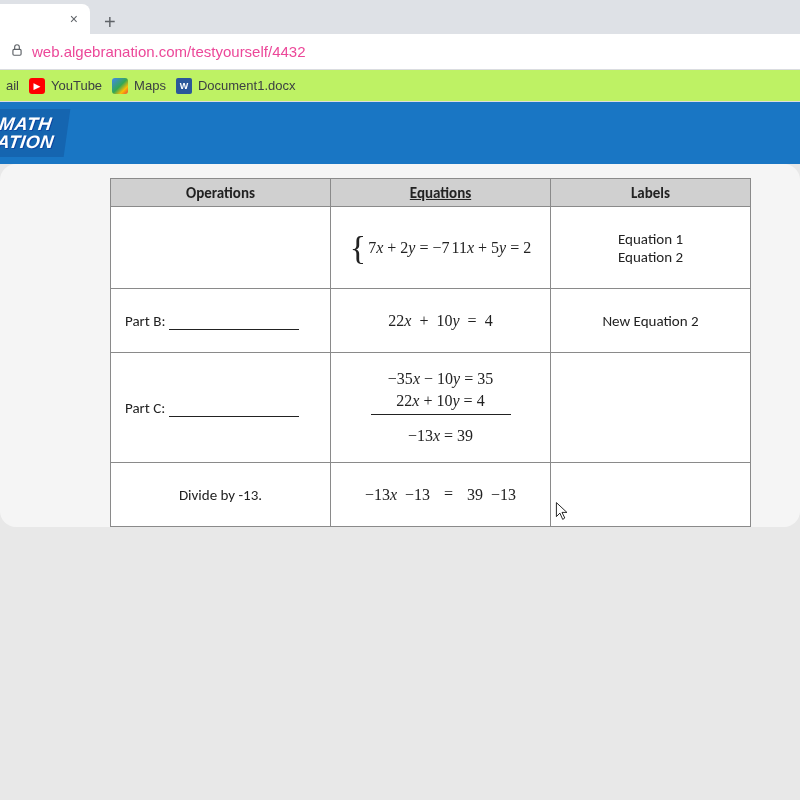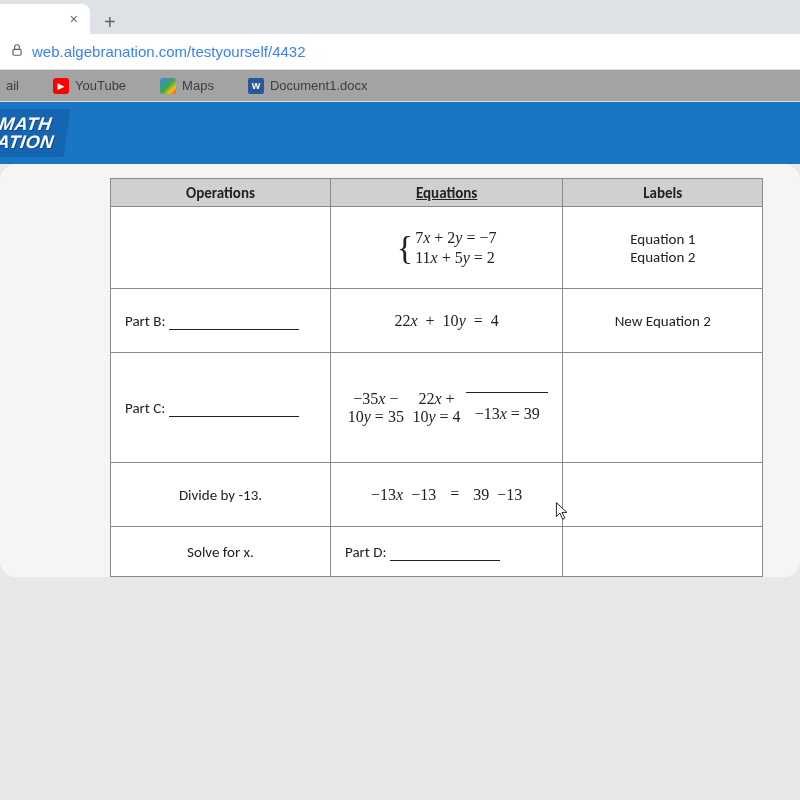--- a/index.html
+++ b/index.html
@@ -32,28 +32,28 @@
 .new-tab { color: #5f6368; font-size: 20px; padding: 0 14px; cursor: pointer; }
 .address-bar {
   background: #fff;
   height: 36px;
   display: flex;
   align-items: center;
   padding: 0 10px;
   border-bottom: 1px solid #dadce0;
 }
 .lock-icon { color: #5f6368; margin-right: 8px; }
-.url { color: #3b82f6; font-size: 15px; }
+.url { color: #ec4899; font-size: 15px; }
 .bookmarks-bar {
-  background: #a3a3a3;
+  background: #bef264;
   height: 32px;
   display: flex;
   align-items: center;
   padding: 0 6px;
-  gap: 34px;
+  gap: 10px;
   border-bottom: 1px solid #dadce0;
 }
 .bookmark {
   display: flex;
   align-items: center;
   gap: 6px;
   color: #3c4043;
   font-size: 13px;
   cursor: pointer;
 }
@@ -115,26 +115,26 @@
   border-bottom: 1.5px solid #222;
   width: 130px;
   height: 1.1em;
   vertical-align: bottom;
 }
 .blank-line-short { width: 110px; }
 .math { font-family: "Cambria Math", "Times New Roman", serif; font-size: 16px; }
 .math .var { font-style: italic; }
 .brace-row { display: flex; align-items: center; justify-content: center; }
 .brace { font-size: 34px; line-height: 34px; margin-right: 2px; }
-.eqstack { display: flex; flex-direction: column; align-items: flex-start; gap: 2px; }
+.eqstack { display: flex; flex-direction: row; align-items: flex-start; gap: 2px; }
 .frac { display: inline-flex; flex-direction: row; align-items: center; vertical-align: middle; }
 .frac .num, .frac .den { padding: 0 4px; }
 .frac .bar { border-top: 1.5px solid #222; width: 100%; }
 .long-division {
-  display: flex; flex-direction: row; align-items: center; gap: 4px;
+  display: flex; flex-direction: column; align-items: center; gap: 4px;
 }
 .long-division .sumline {
   border-top: 1.5px solid #222; padding-top: 12px; width: 140px; text-align: center;
 }
 .row-tall td { height: 82px; }
 .row-med td { height: 64px; }
 .row-short td { height: 50px; }
 .cursor {
   position: absolute;
   left: 555px;
@@ -256,28 +256,20 @@
           <span style="padding:0 6px">=</span>
           <span class="frac">
             <span class="num">39</span>
             <span class="bar"></span>
             <span class="den">−13</span>
           </span>
         </td>
         <td class="center"></td>
       </tr>
 
-      <tr class="row-short">
-        <td class="center">Solve for x.</td>
-        <td class="leftish">
-          <span>Part D:</span>
-          <span class="blank-line blank-line-short"></span>
-        </td>
-        <td class="center"></td>
-      </tr>
 
     </tbody>
   </table>
 </div>
 
 <div class="cursor">
   <svg viewBox="0 0 20 28">
       <path d="M2 2 L2 22 L7 17 L11 26 L14 24 L10 16 L17 16 Z" fill="#fff" stroke="#000" stroke-width="1.2"></path>
     </svg>
 </div>

